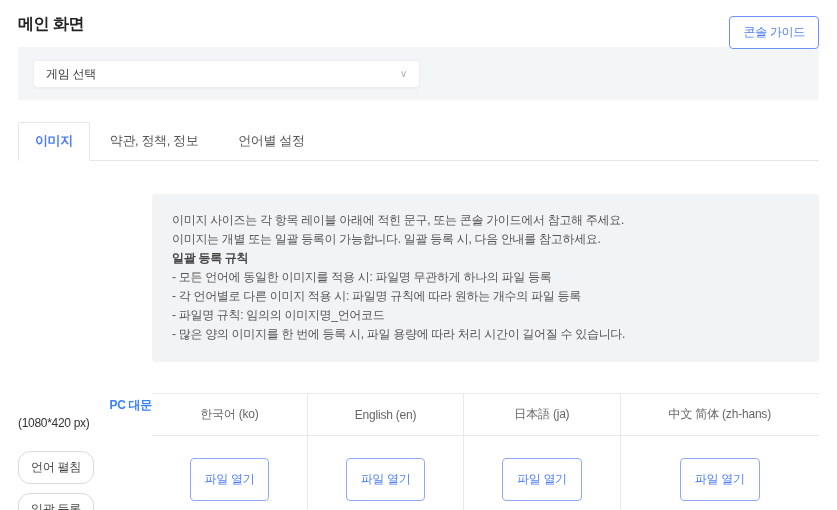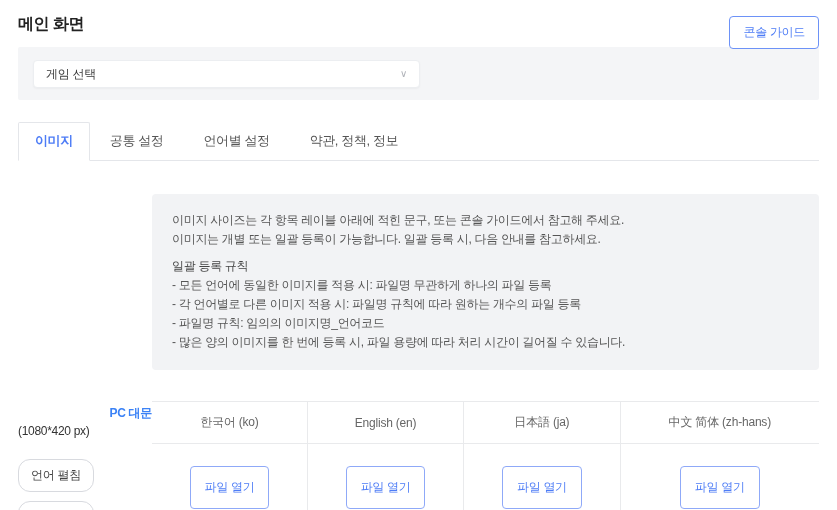--- a/index.html
+++ b/index.html
@@ -57,21 +57,21 @@
   }
 
   
   .notice-box {
     margin: 33px 0 0 134px;
     background: #f2f3f5; border-radius: 4px;
     padding: 17px 20px 18px 20px;
     font-size: 12px; color: #555; line-height: 19px;
     letter-spacing: -0.3px;
   }
-  .notice-rules-title { font-weight: 400; color: #444; margin-top: 8px; }
+  .notice-rules-title { font-weight: 700; color: #444; }
 
   
   .content-row { display: flex; margin-top: 31px; }
   .label-col { width: 134px; flex: none; padding-top: 4px; }
   .item-name { font-size: 12px; font-weight: 700; color: #3b82f6; letter-spacing: -0.3px; text-align: right; }
   .item-size { font-size: 12px; color: #333; margin-top: 2px; letter-spacing: -0.3px; }
   .side-btn {
     display: block; margin-top: 9px; background: #fff;
     border: 1px solid #d8dadf; border-radius: 12px; color: #444;
     font-size: 12px; padding: 7px 12px; font-family: inherit;
@@ -111,23 +111,22 @@
     <div class="game-select">
       <span>게임 선택</span>
       <span class="chevron">∨</span>
     </div>
   </div>
 
 </div>
 
 <div class="tabs">
   <div class="tab active">이미지</div>
-  <div class="tab">공통 설정</div>
+  <div class="tab">약관, 정책, 정보</div>
   <div class="tab">언어별 설정</div>
-  <div class="tab">약관, 정책, 정보</div>
 </div>
 
 <div class="page-wrap">
 
   <div class="notice-box">
     <div>이미지 사이즈는 각 항목 레이블 아래에 적힌 문구, 또는 콘솔 가이드에서 참고해 주세요.</div>
     <div>이미지는 개별 또는 일괄 등록이 가능합니다. 일괄 등록 시, 다음 안내를 참고하세요.</div>
     <div class="notice-rules-title">일괄 등록 규칙</div>
     <div>- 모든 언어에 동일한 이미지를 적용 시: 파일명 무관하게 하나의 파일 등록</div>
     <div>- 각 언어별로 다른 이미지 적용 시: 파일명 규칙에 따라 원하는 개수의 파일 등록</div>

